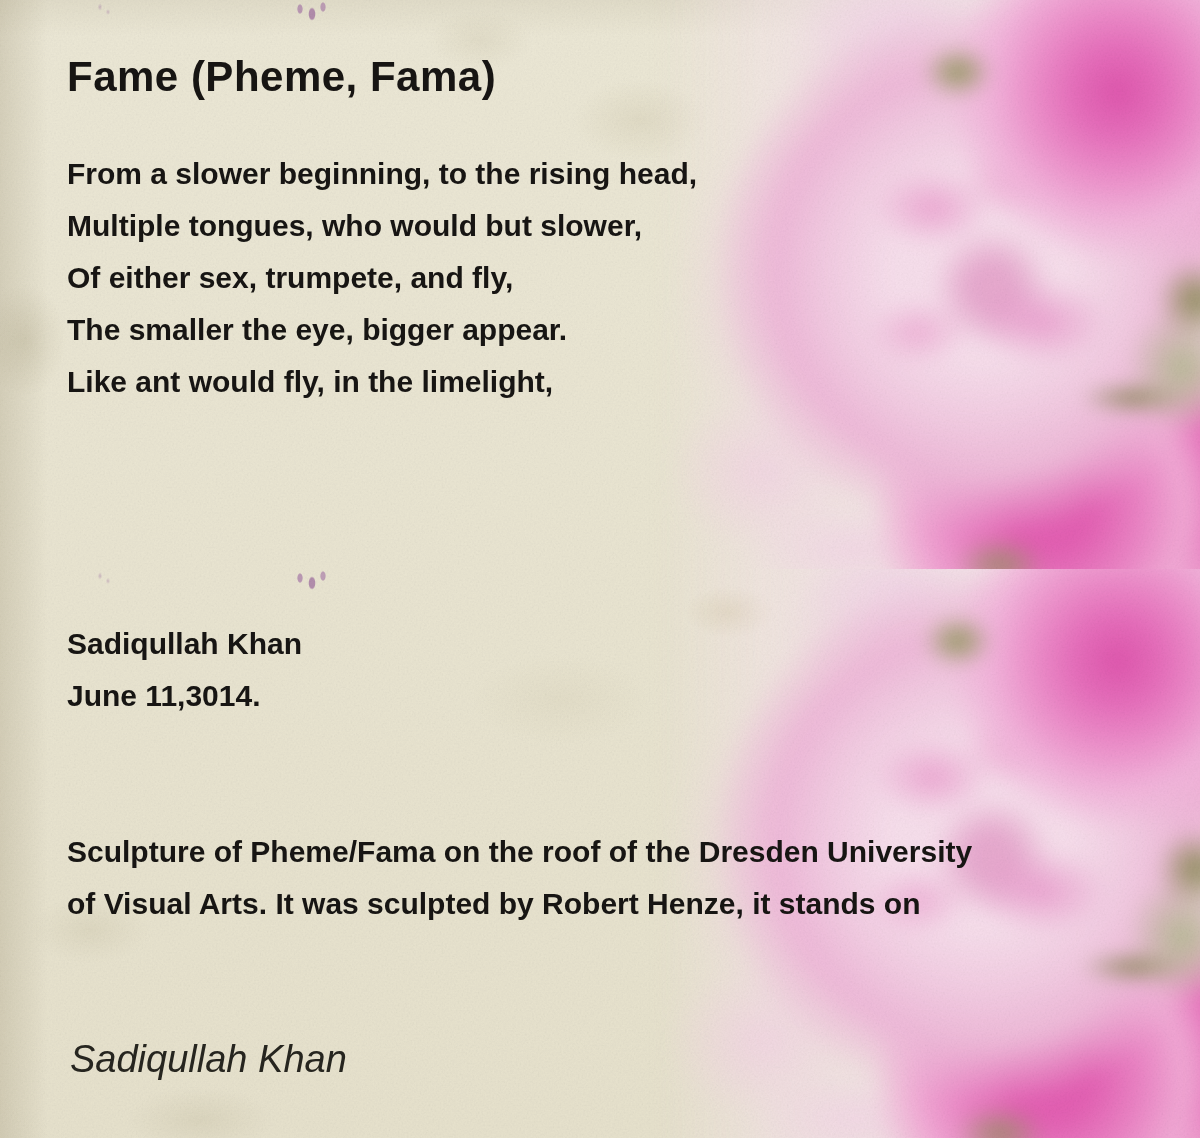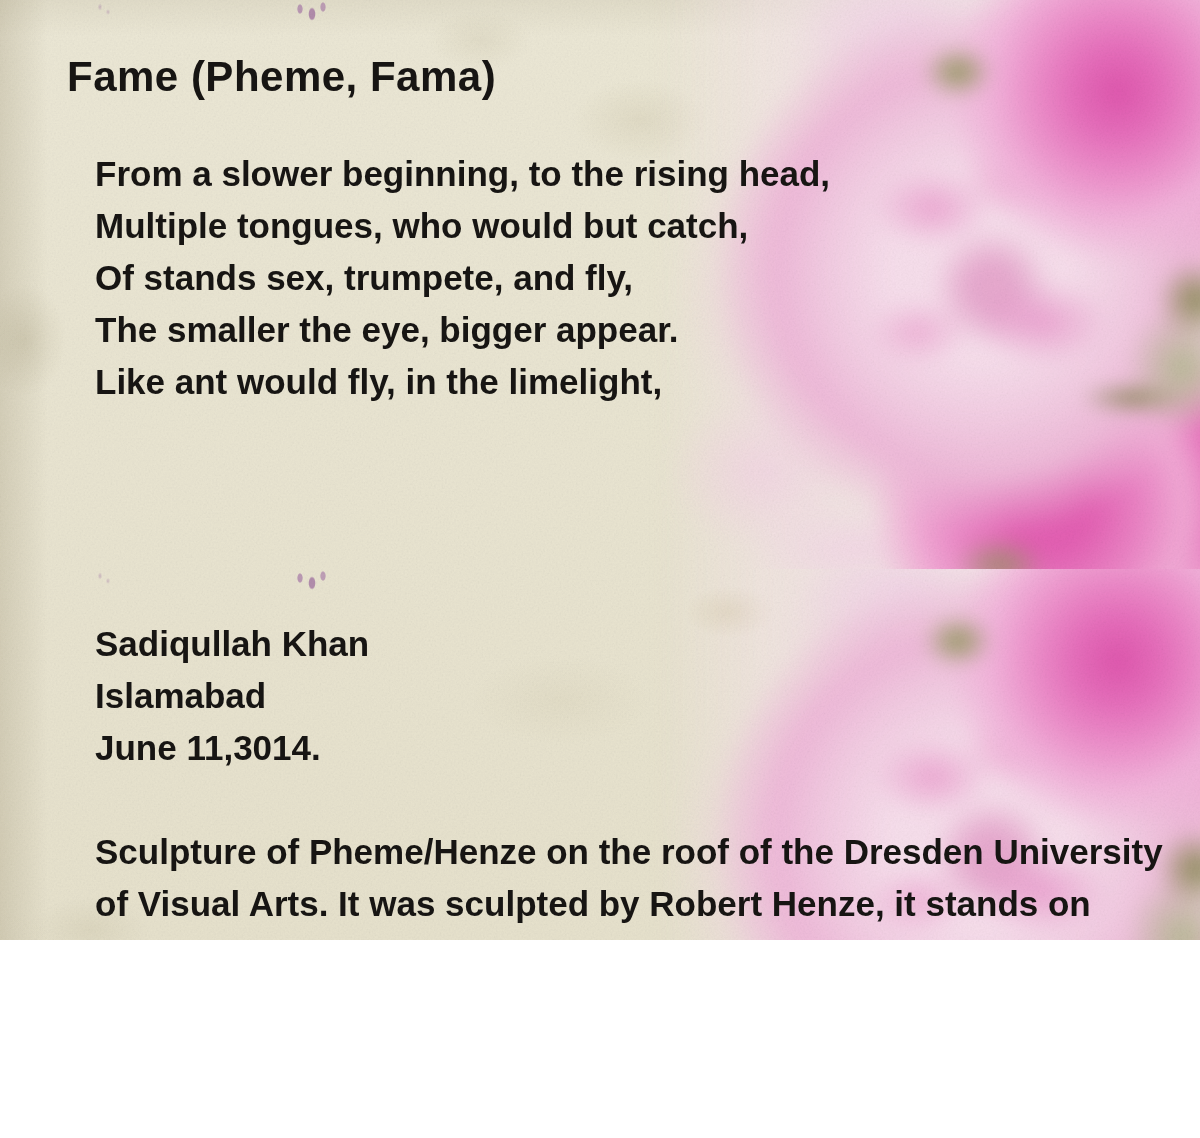--- a/index.html
+++ b/index.html
@@ -2,21 +2,21 @@
 <html><head>
 <meta charset="utf-8">
 <style>
   * { margin: 0; padding: 0; box-sizing: border-box; }
   html, body { width: 1200px; height: 1138px; overflow: hidden; }
   body { font-family: "Liberation Sans", "DejaVu Sans", sans-serif; }
 
   .page {
     position: relative;
     width: 1200px;
-    height: 940px;
+    height: 1138px;
     overflow: hidden;
     background: #8b5cf6;
   }
 
   
   .paper {
     position: absolute;
     inset: 0;
     background-color: #eae6d3;
     background-image:
@@ -117,25 +117,24 @@
     top: 51px;
     font-size: 42px;
     font-weight: bold;
     line-height: 52px;
     letter-spacing: 0.5px;
   }
   .poem   { position: absolute; left: 67px; top: 148px; }
   .byline { position: absolute; left: 67px; top: 618px; }
   .note   { position: absolute; left: 67px; top: 826px; }
   .poem div, .byline div, .note div {
-    font-size: 35px;
+    font-size: 30px;
     font-weight: bold;
     line-height: 52px;
     white-space: nowrap;
-    margin-left: 28px;
   }
   .signature {
     position: absolute;
     left: 70px;
     top: 1033px;
     font-size: 38px;
     font-style: italic;
     font-weight: normal;
     line-height: 52px;
     color: #26251f;
@@ -164,33 +163,32 @@
     </filter>
     <rect width="100%" height="100%" filter="url(#grainF)"></rect>
   </svg>
 
   <div class="content">
 
     <h1 class="title">Fame (Pheme, Fama)</h1>
 
     <div class="poem">
       <div>From a slower beginning, to the rising head,</div>
-      <div>Multiple tongues, who would but catch,</div>
-      <div>Of stands sex, trumpete, and fly,</div>
+      <div>Multiple tongues, who would but slower,</div>
+      <div>Of either sex, trumpete, and fly,</div>
       <div>The smaller the eye, bigger appear.</div>
       <div>Like ant would fly, in the limelight,</div>
     </div>
 
     <div class="byline">
       <div>Sadiqullah Khan</div>
-      <div>Islamabad</div>
       <div>June 11,3014.</div>
     </div>
 
     <div class="note">
-      <div>Sculpture of Pheme/Henze on the roof of the Dresden University</div>
+      <div>Sculpture of Pheme/Fama on the roof of the Dresden University</div>
       <div>of Visual Arts. It was sculpted by Robert Henze, it stands on</div>
     </div>
 
     <div class="signature">Sadiqullah Khan</div>
 
   </div>
 </div>
 
 </body></html>

